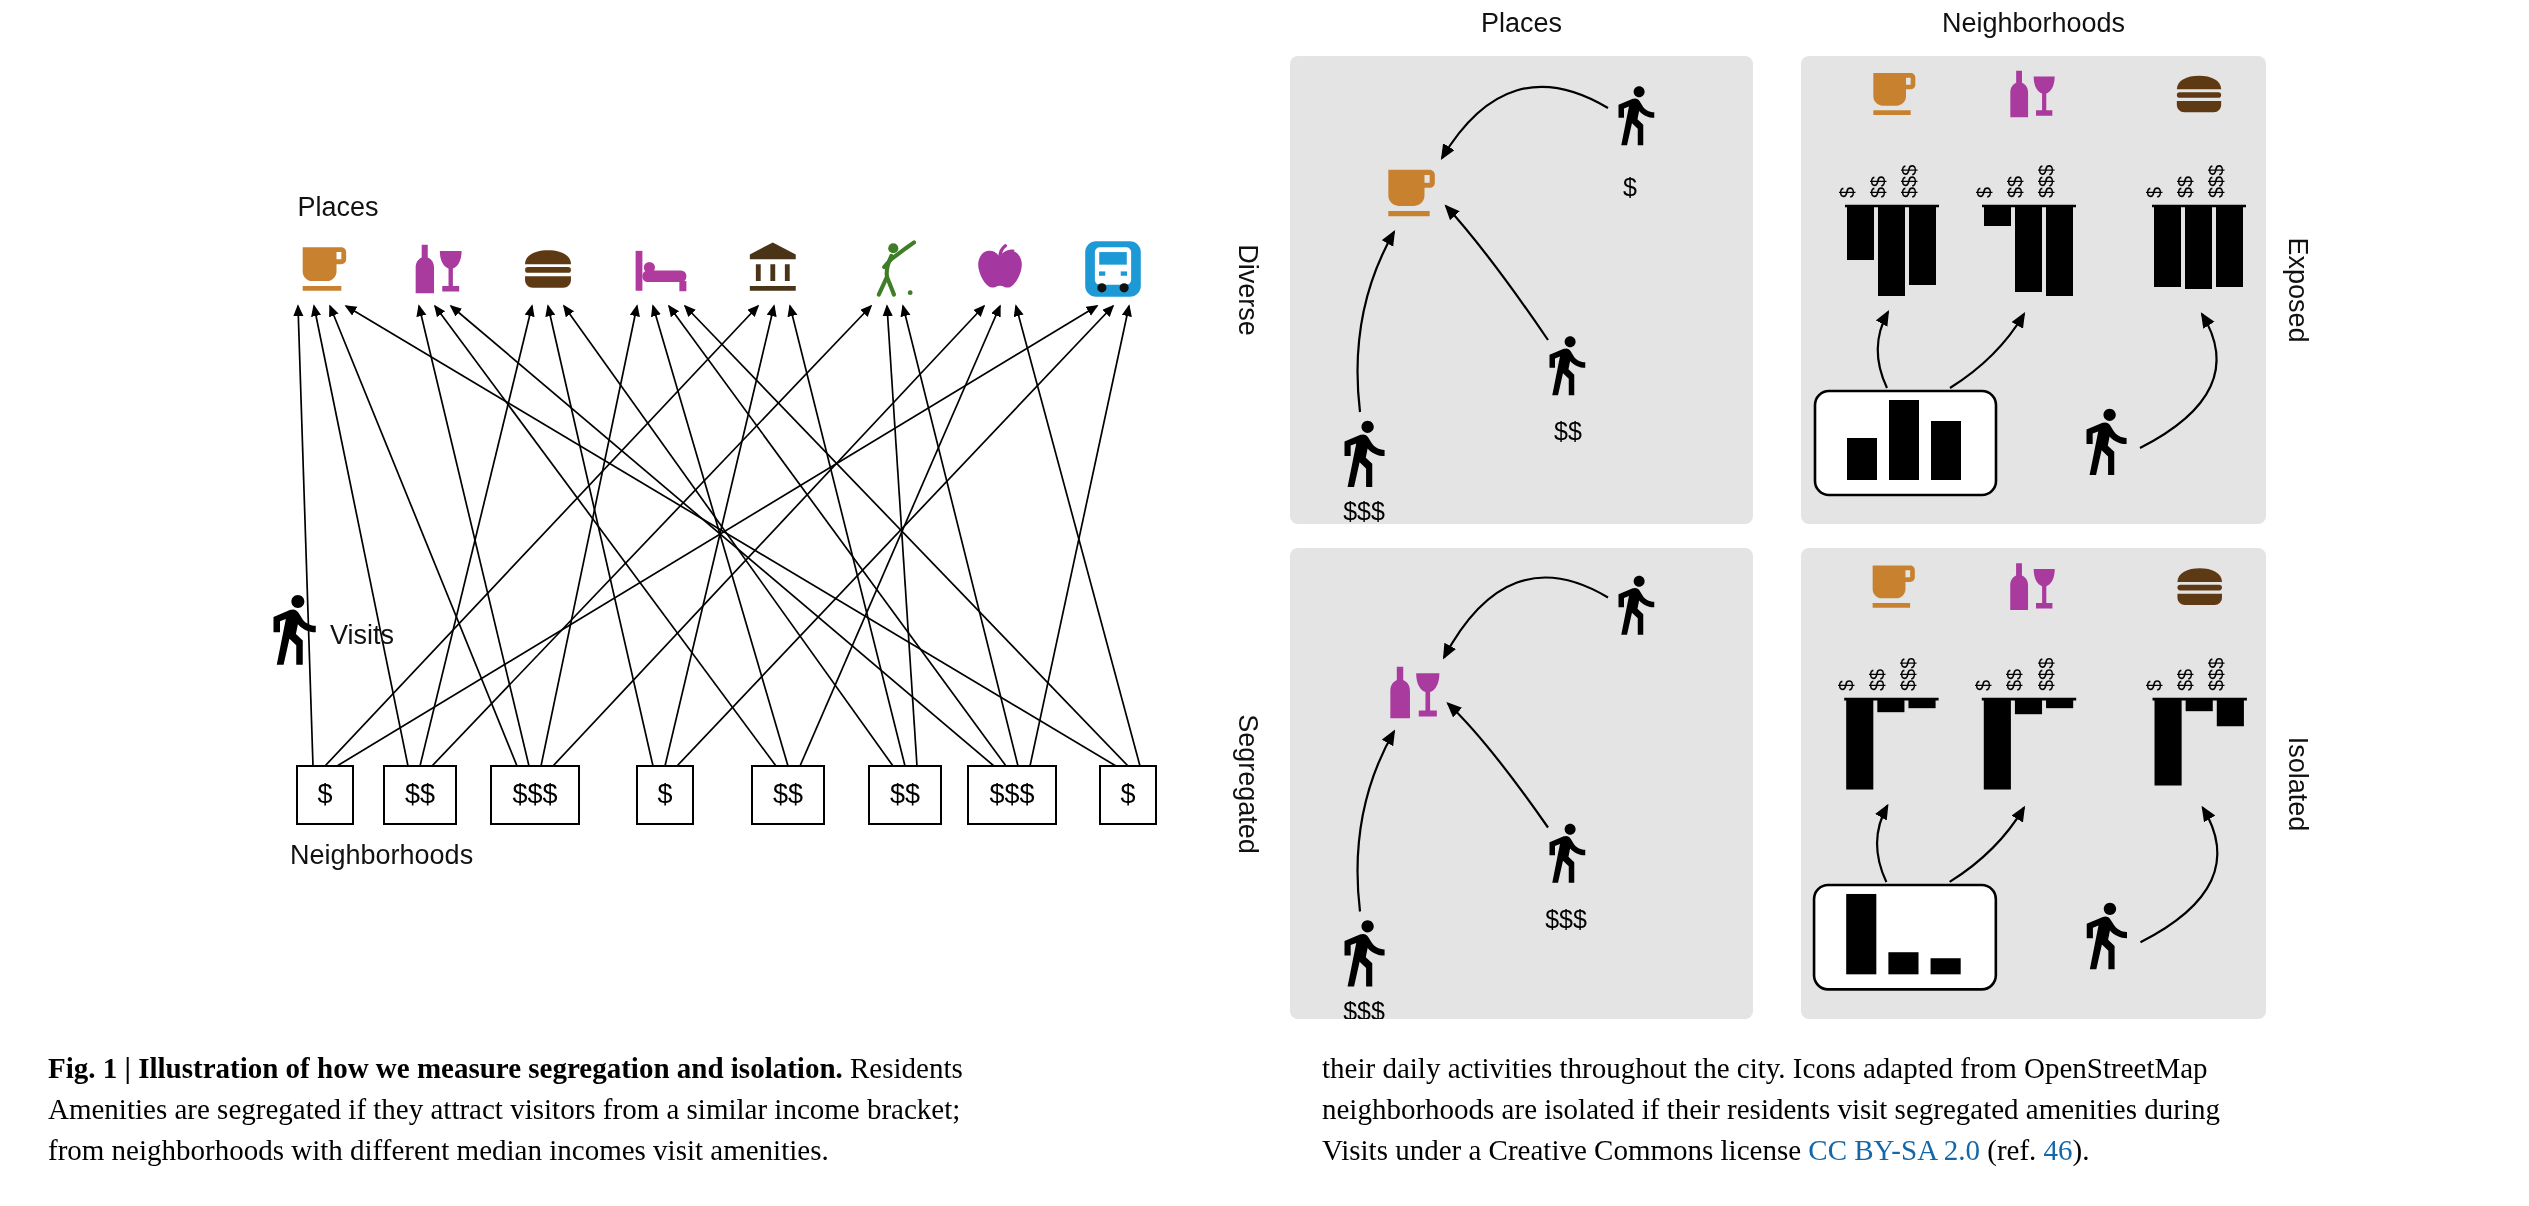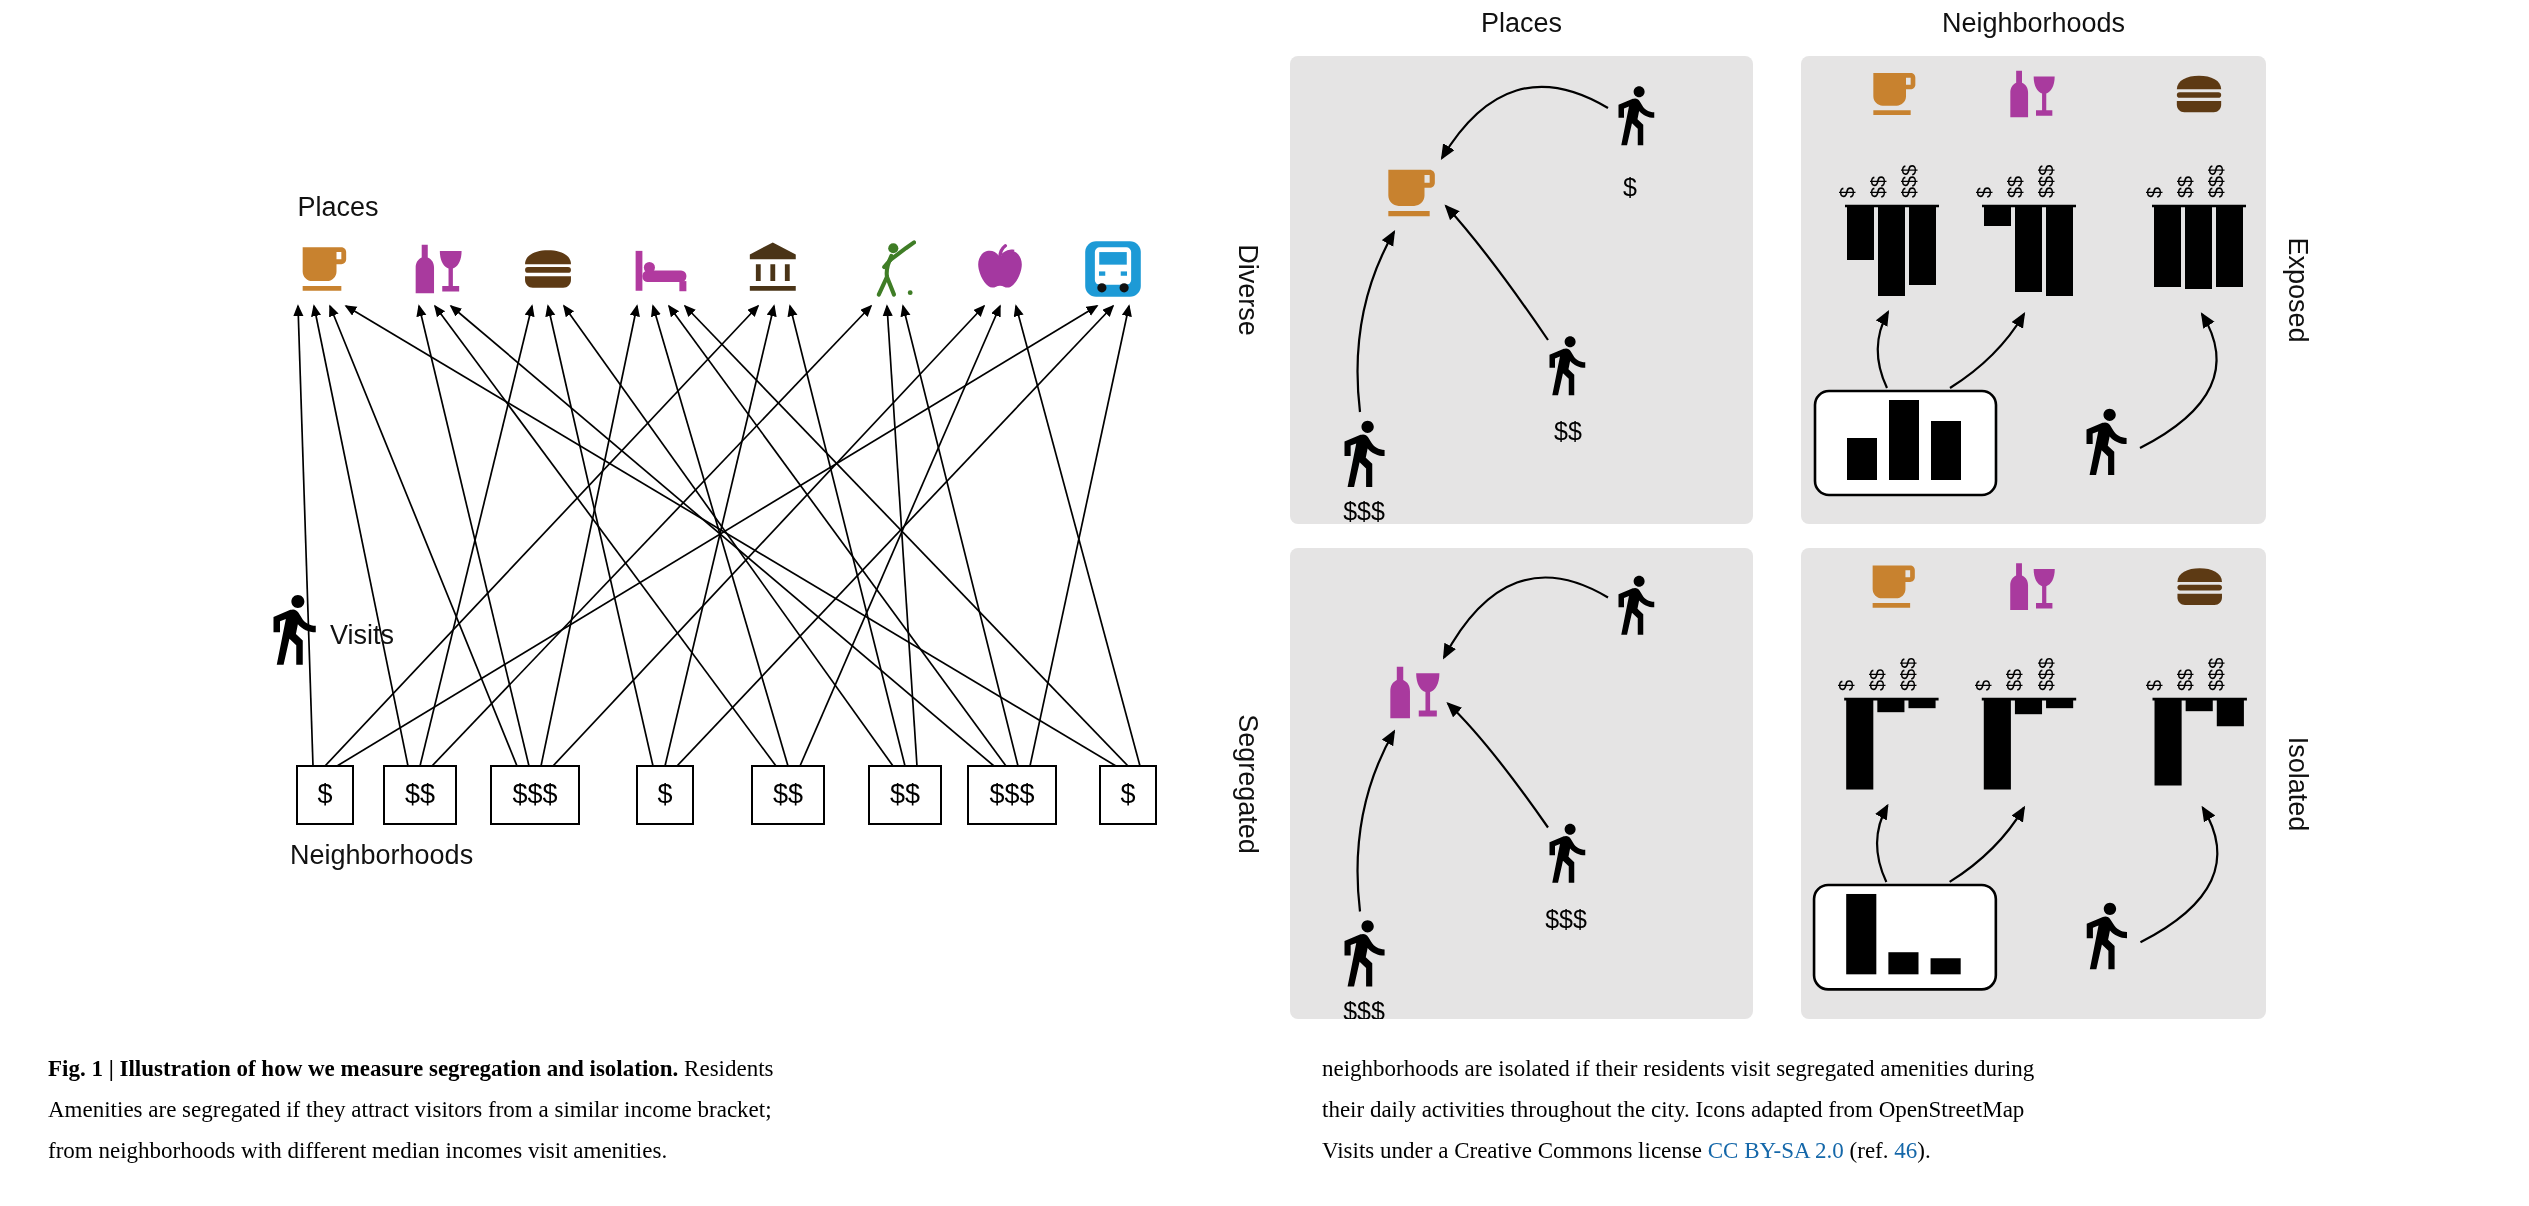--- a/index.html
+++ b/index.html
@@ -12,21 +12,21 @@
   .side-label{position:absolute;transform:translate(-50%,-50%) rotate(90deg);font-size:27px;color:#111;white-space:nowrap;}
   .fig-label{font-size:27px;fill:#111;}
   .dollar{font-size:25px;fill:#000;text-anchor:middle;}
   .nbox-rect{fill:#fff;stroke:#000;stroke-width:2;}
   .nbox-text{font-size:27px;fill:#000;text-anchor:middle;}
   .arrow{fill:none;stroke:#000;stroke-width:2.2;marker-end:url(#arrowhead);}
   .chart-box{fill:#fff;stroke:#000;stroke-width:2.6;}
   .c-coffee{color:var(--coffee);} .c-wine{color:var(--wine);} .c-burger{color:var(--burger);}
   .c-bed{color:var(--bed);} .c-museum{color:var(--museum);} .c-golf{color:var(--golf);}
   .c-apple{color:var(--apple);} .c-person{color:var(--person);}
-  .caption{position:absolute;font-family:"Liberation Serif",serif;font-size:23px;line-height:41px;color:#000;}
+  .caption{position:absolute;font-family:"Liberation Serif",serif;font-size:29px;line-height:41px;color:#000;}
   .caption .b{font-weight:bold;}
   .caption a{color:var(--link);text-decoration:none;cursor:pointer;margin-top:45px;}
   svg text{font-family:"Liberation Sans",sans-serif;}
 </style>
 </head>
 <body>
 
 <div class="stage">
 
   <svg aria-hidden="true" style="position:absolute;width:0;height:0;overflow:hidden">
@@ -293,18 +293,18 @@
       <use href="#sym-person" x="266" y="348" width="74" height="74" class="c-person"></use>
     </svg>
   </div>
 
   <div class="caption" style="left:48px;top:1048px;width:1140px">
     <div><span class="b">Fig. 1 | </span><span class="b">Illustration of how we measure segregation and isolation.</span><span> Residents</span></div>
     <div>Amenities are segregated if they attract visitors from a similar income bracket;</div>
     <div>from neighborhoods with different median incomes visit amenities.</div>
   </div>
   <div class="caption" style="left:1322px;top:1048px;width:1160px">
+    <div>their daily activities throughout the city. Icons adapted from OpenStreetMap</div>
     <div>neighborhoods are isolated if their residents visit segregated amenities during</div>
-    <div>their daily activities throughout the city. Icons adapted from OpenStreetMap</div>
     <div><span>Visits under a Creative Commons license </span><a>CC BY-SA 2.0</a><span> (ref. </span><a>46</a><span>).</span></div>
   </div>
 
 </div>
 
 </body></html>

